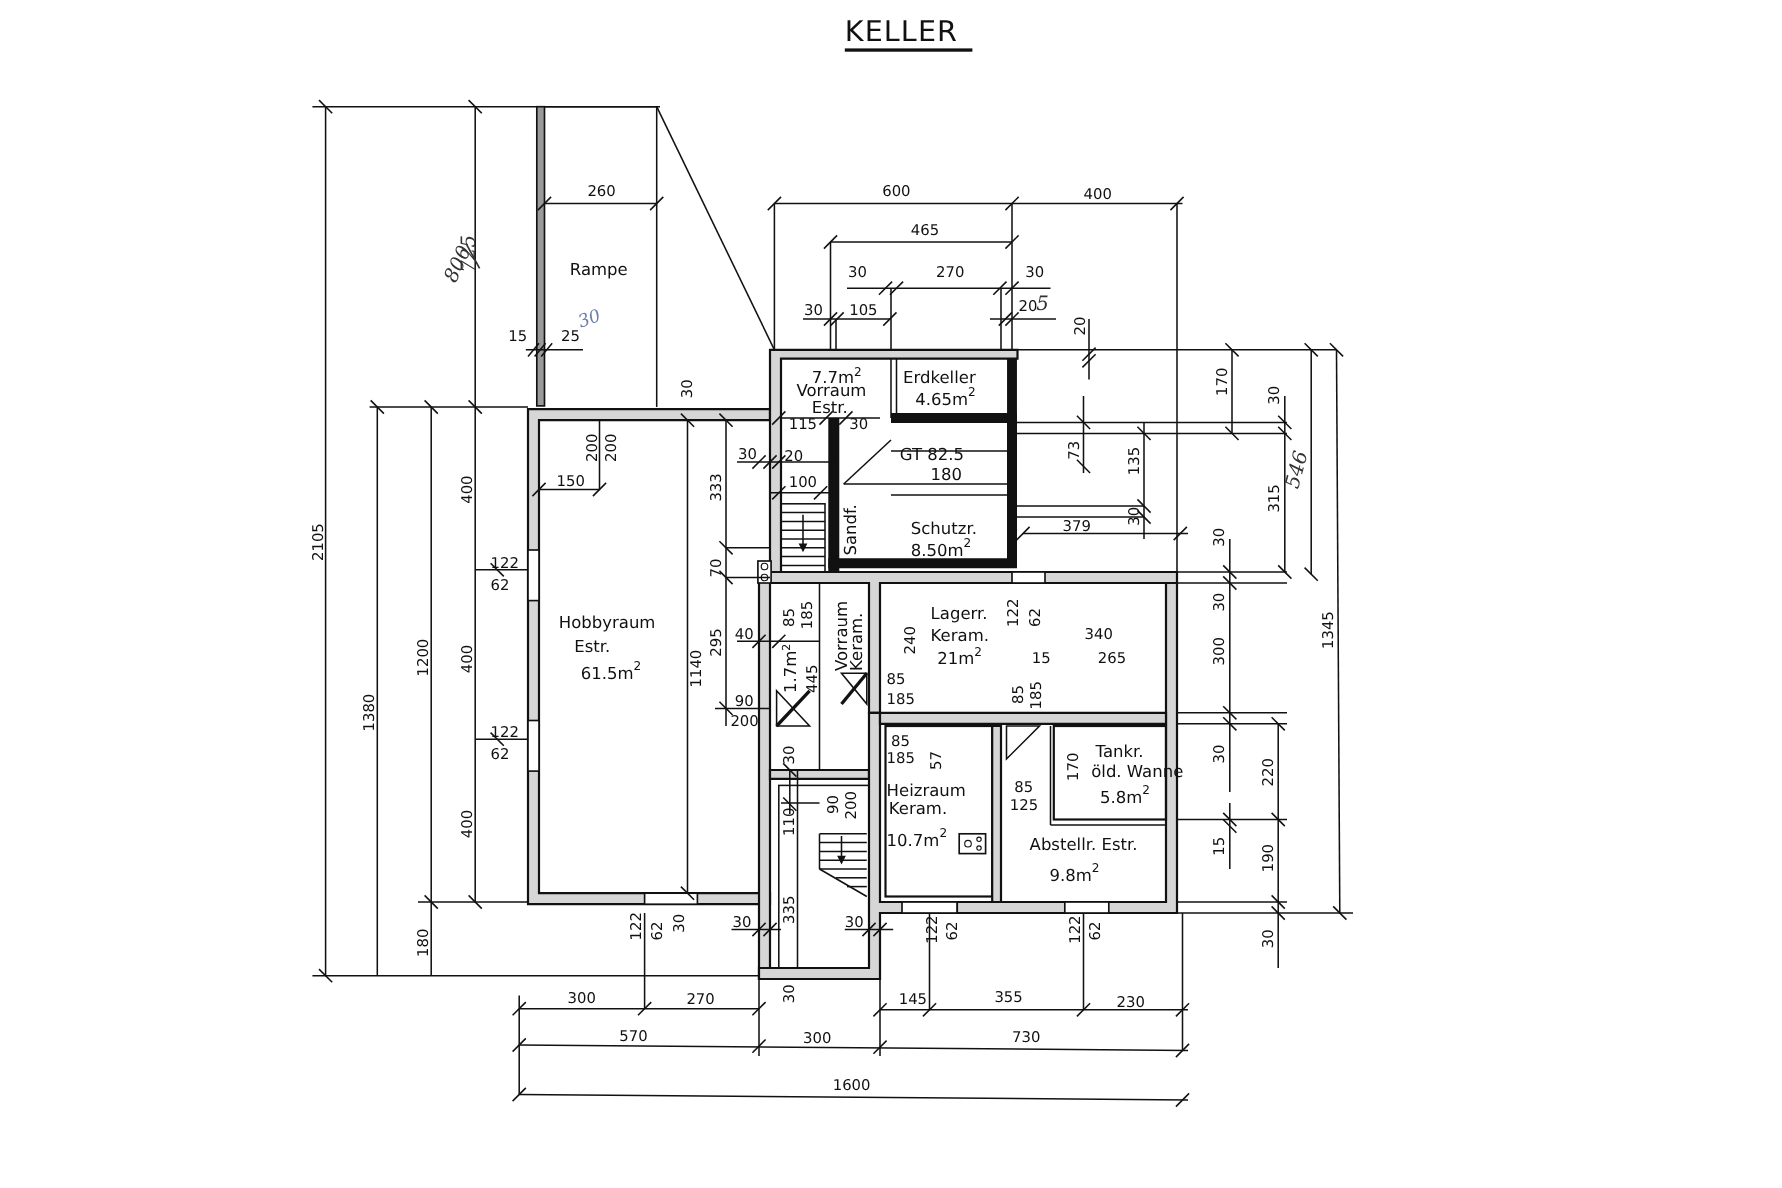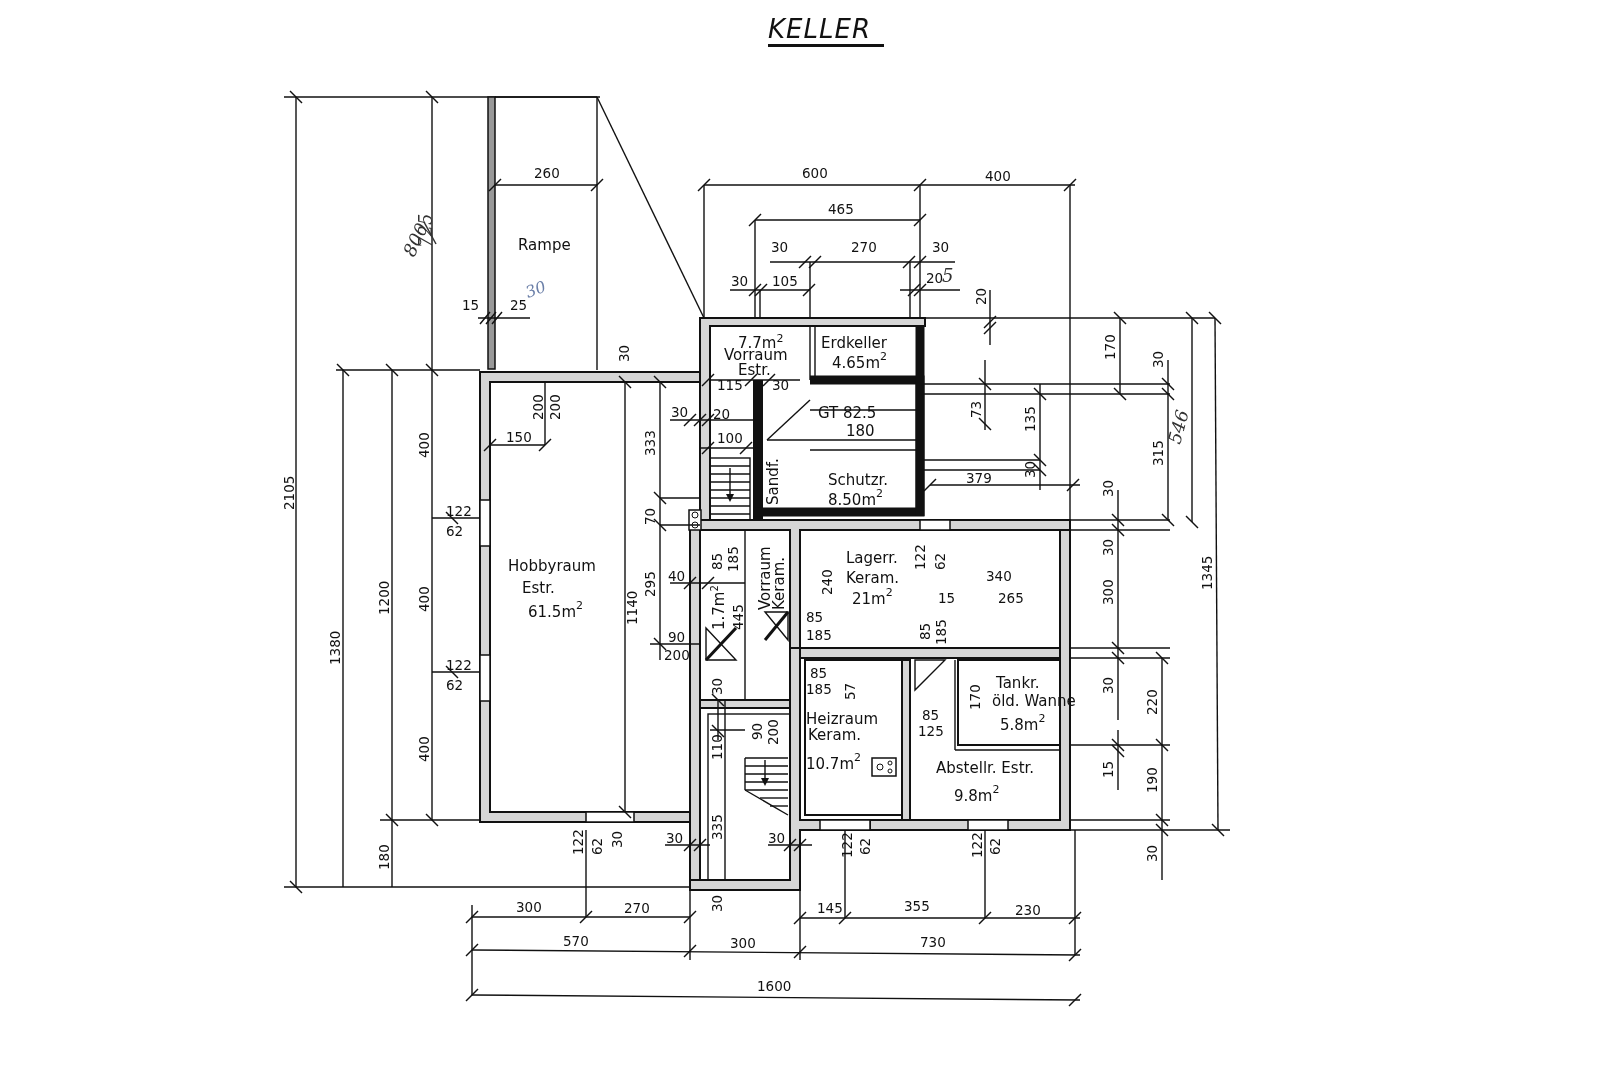--- a/index.html
+++ b/index.html
@@ -1,20 +1,20 @@
 <!DOCTYPE html>
 <html><head>
 <meta charset="utf-8">
 <style>
   html, body { margin: 0; padding: 0; background: #ffffff; }
   body { width: 1620px; height: 1080px; position: relative; overflow: hidden;
          font-family: "DejaVu Sans", "Liberation Sans", sans-serif; color: #111; }
   #plan { position: absolute; left: 0; top: 0; width: 1620px; height: 1080px; }
   .title { position: absolute; left: 768px; top: 14px; font-size: 26px; letter-spacing: 1px;
-           font-family: "DejaVu Sans", sans-serif; font-style: italic; }
+           font-family: "DejaVu Sans", sans-serif; }
   .title-underline { position: absolute; left: 768px; top: 44px; width: 116px; height: 3px; background: #111; }
   svg text { font-family: "DejaVu Sans", "Liberation Sans", sans-serif; fill: #111; }
   .dim { font-size: 13.5px; }
   .room { font-size: 15px; }
   .hand { font-family: "DejaVu Serif", serif; font-style: italic; fill: #333; font-size: 18px; }
   .hand-blue { font-family: "DejaVu Serif", serif; font-style: italic; fill: #6b7fa8; font-size: 16px; }
   .wall { fill: #d6d6d6; stroke: #111; stroke-width: 2; }
   .line { stroke: #111; stroke-width: 1.4; fill: none; }
   .thick { stroke: #111; stroke-width: 9; fill: none; }
   .tick { stroke: #111; stroke-width: 1.4; }

